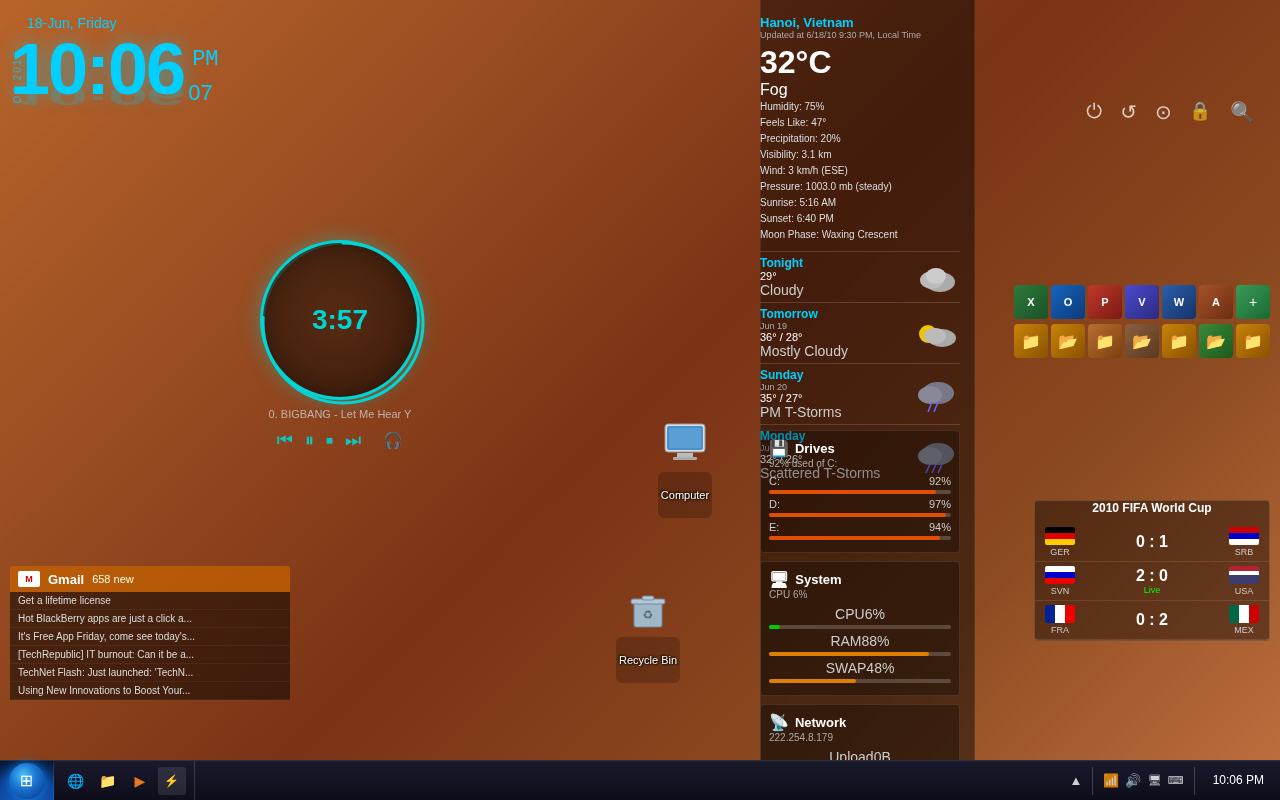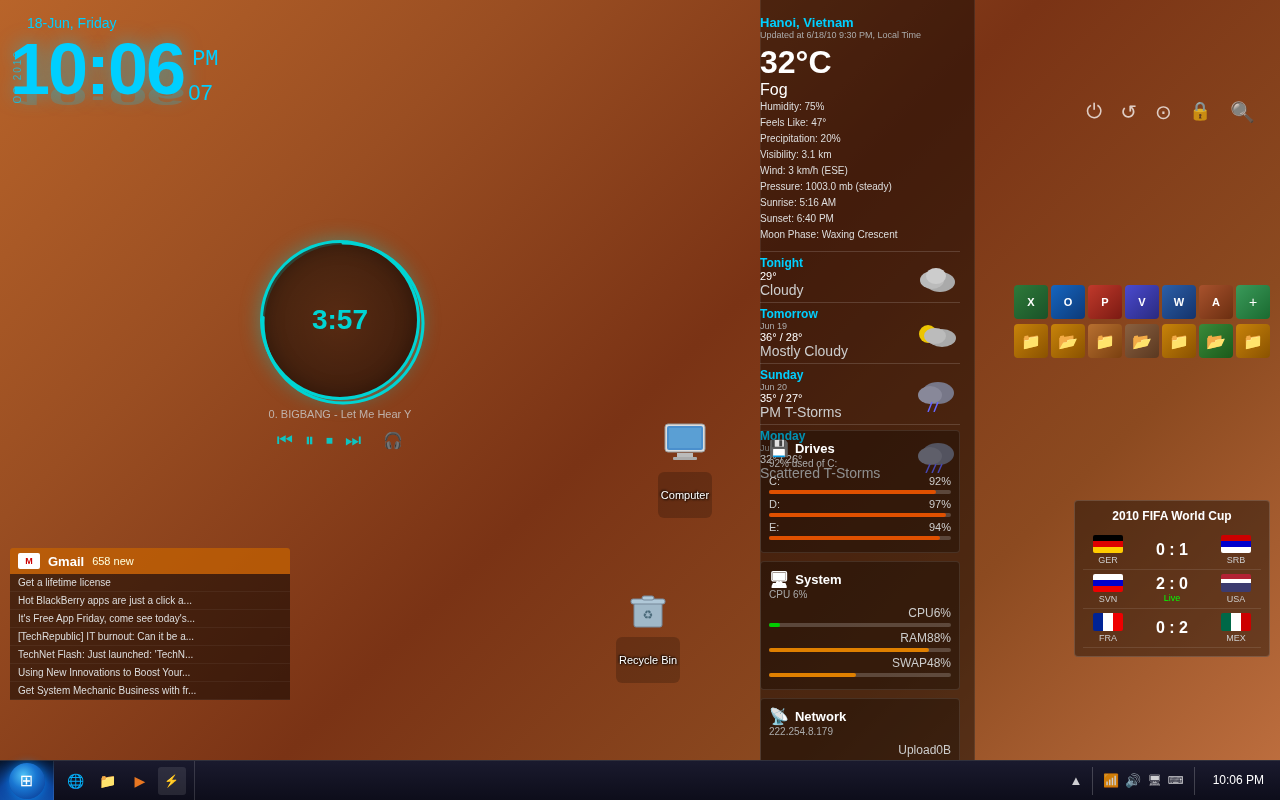--- a/index.html
+++ b/index.html
@@ -219,23 +219,23 @@
     .drive-bar-fill {
       height: 4px;
       border-radius: 2px;
       background: #c8a800;
     }
     .drive-bar-fill.high { background: #e05000; }
 
     .stat-row {
       display: flex;
       align-items: center;
-      justify-content: flex-end;
+      justify-content: center;
       margin-bottom: 3px;
-      font-size: 12px;
+      font-size: 14px;
       color: #ccc;
     }
     .stat-bar-bg {
       height: 4px;
       background: rgba(255,255,255,0.2);
       border-radius: 2px;
       margin-bottom: 4px;
     }
     .stat-bar-fill {
       height: 4px;
@@ -317,25 +317,24 @@
       right: 20px;
       display: flex;
       gap: 20px;
     }
 
     
     #fifa-widget {
       position: absolute;
       top: 500px;
       right: 10px;
-      width: 196px;
+      width: 236px;
       background: rgba(0,0,0,0.4);
       border: 1px solid rgba(255,255,255,0.15);
       border-radius: 4px;
-      padding: 8px;
     }
     #fifa-title {
       color: #fff;
       font-size: 12px;
       font-weight: bold;
       text-align: center;
       margin-bottom: 8px;
     }
     .match-row {
       display: flex;
@@ -704,21 +703,20 @@
       <div id="gmail-icon">M</div>
       <div id="gmail-title">Gmail</div>
       <div id="gmail-count">658 new</div>
     </div>
     <div class="gmail-item">Get a lifetime license</div>
     <div class="gmail-item">Hot BlackBerry apps are just a click a...</div>
     <div class="gmail-item">It's Free App Friday, come see today's...</div>
     <div class="gmail-item">[TechRepublic] IT burnout: Can it be a...</div>
     <div class="gmail-item">TechNet Flash: Just launched: 'TechN...</div>
     <div class="gmail-item">Using New Innovations to Boost Your...</div>
-    <div class="gmail-item">Get System Mechanic Business with fr...</div>
   </div>
 
   <div class="desktop-icon" style="top:420px;left:645px;">
     <div class="icon-img" style="display:flex;align-items:center;justify-content:center;">
       <svg width="48" height="48" viewBox="0 0 48 48">
         <rect x="4" y="4" width="40" height="28" rx="3" fill="#ddd" stroke="#999" stroke-width="1"></rect>
         <rect x="6" y="6" width="36" height="24" rx="2" fill="#4a8fcd"></rect>
         <rect x="16" y="33" width="16" height="4" fill="#bbb"></rect>
         <rect x="12" y="37" width="24" height="3" rx="1" fill="#aaa"></rect>
 

